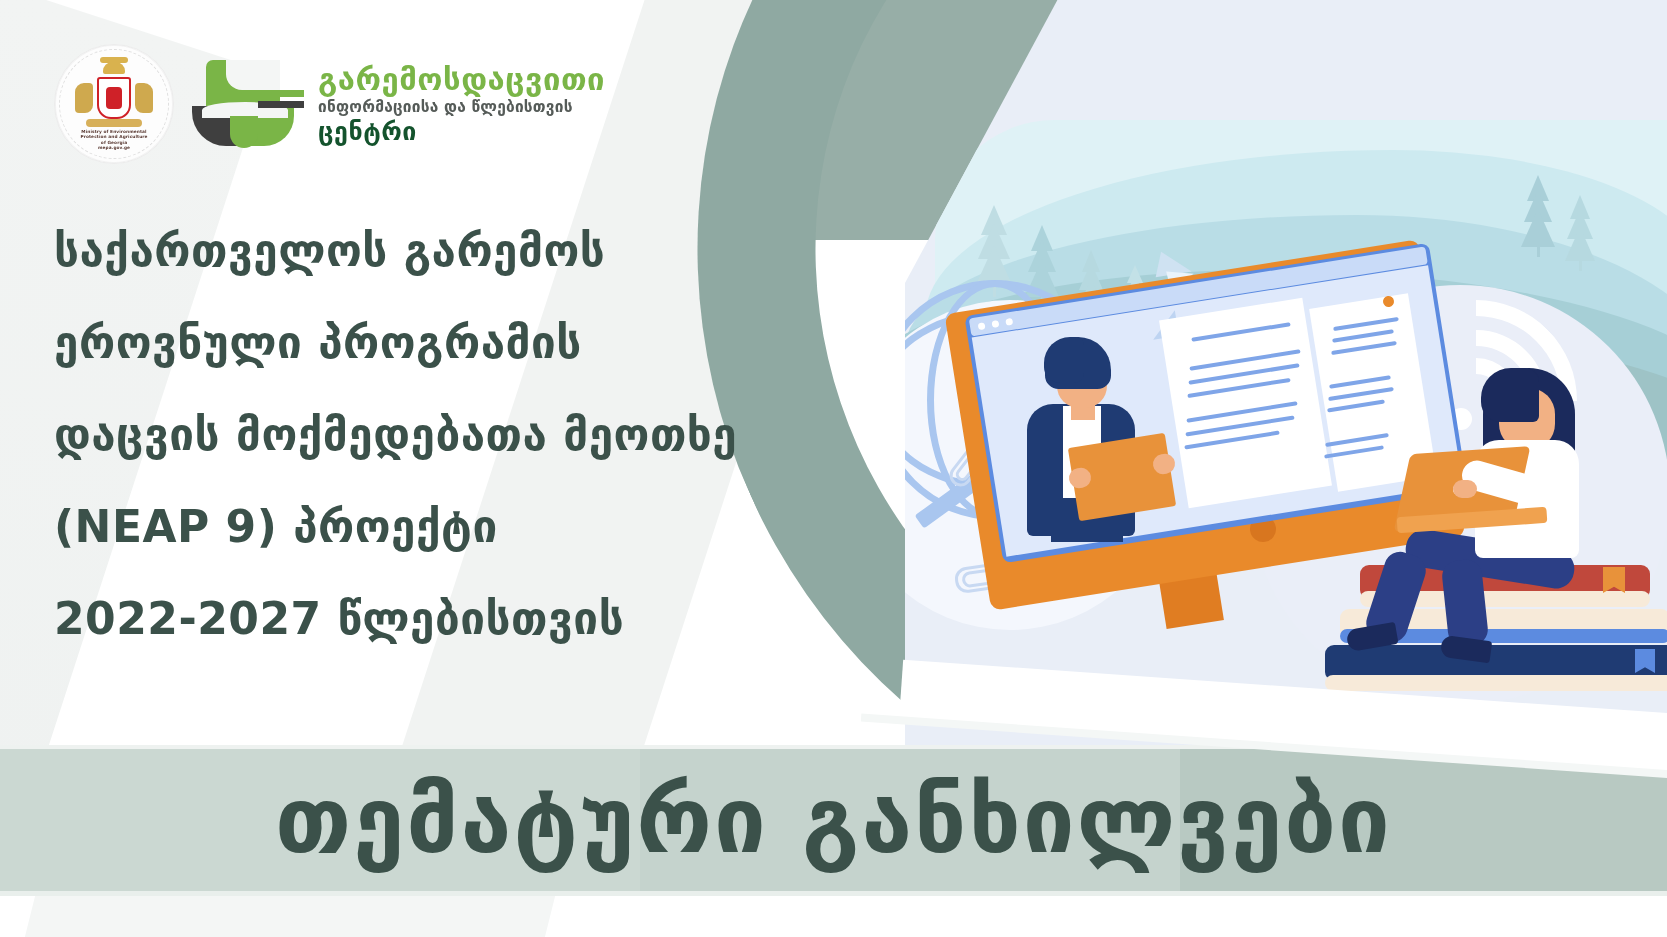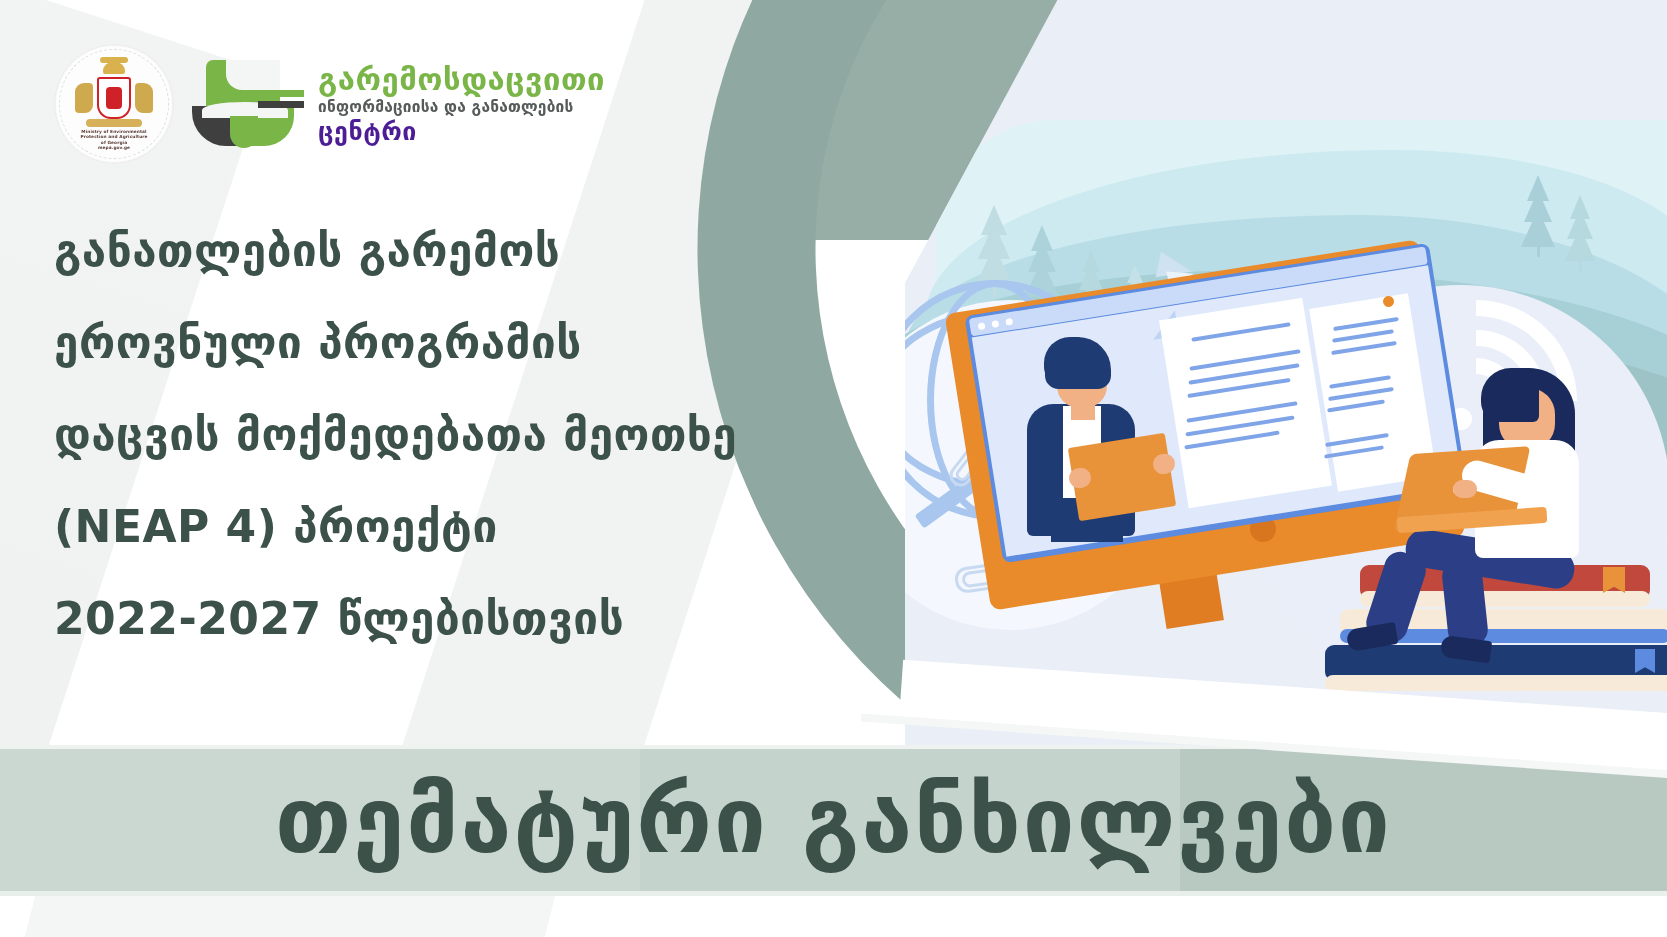--- a/index.html
+++ b/index.html
@@ -218,21 +218,21 @@
   .lm-bar1{position:absolute;left:62px;top:30px;width:46px;height:7px;background:#7ab547;}
   .lm-bar2{position:absolute;left:62px;top:41px;width:46px;height:7px;background:#3f3f3f;}
   .lm-bookL{position:absolute;left:-4px;top:46px;width:56px;height:40px;background:#3f3f3f;border-radius:0 0 0 34px;}
   .lm-bookR{position:absolute;left:46px;top:46px;width:52px;height:40px;background:#7ab547;border-radius:0 0 30px 0;}
   .lm-bookTop{position:absolute;left:6px;top:42px;width:86px;height:16px;background:#f4f6f5;border-radius:50% 50% 0 0;}
   .lm-stem{position:absolute;left:34px;top:56px;width:28px;height:32px;background:#7ab547;border-radius:0 0 14px 14px;}
 
   .logo-text{display:flex;flex-direction:column;justify-content:center;line-height:1;}
   .lt1{font-size:31px;font-weight:700;color:#7ab547;letter-spacing:.5px;}
   .lt2{font-size:15.5px;font-weight:600;color:#555b58;margin-top:5px;letter-spacing:.2px;}
-  .lt3{font-size:25px;font-weight:700;color:#4c1d95;margin-top:4px;letter-spacing:.5px;}
+  .lt3{font-size:25px;font-weight:700;color:#14532d;margin-top:4px;letter-spacing:.5px;}
 
   
   .headline{
     position:absolute;left:54px;top:205px;width:700px;z-index:40;
     color:#3b514a;font-weight:700;
     font-size:44px;line-height:92px;letter-spacing:.5px;
   }
   .headline .hl{display:block;white-space:nowrap;}
 
   
@@ -433,30 +433,30 @@
       <div class="lm-bookL"></div>
       <div class="lm-bookR"></div>
       <div class="lm-bookTop"></div>
       <div class="lm-stem"></div>
       <div class="lm-bar1"></div>
       <div class="lm-bar2"></div>
     </div>
 
     <div class="logo-text">
       <span class="lt1">გარემოსდაცვითი</span>
-      <span class="lt2">ინფორმაციისა და განათლების</span>
+      <span class="lt2">ინფორმაციისა და წლებისთვის</span>
       <span class="lt3">ცენტრი</span>
     </div>
   </div>
 
   <div class="headline">
-    <span class="hl">განათლების გარემოს</span>
+    <span class="hl">საქართველოს გარემოს</span>
     <span class="hl">ეროვნული პროგრამის</span>
     <span class="hl">დაცვის მოქმედებათა მეოთხე</span>
-    <span class="hl">(NEAP 4) პროექტი</span>
+    <span class="hl">(NEAP 9) პროექტი</span>
     <span class="hl">2022-2027 წლებისთვის</span>
   </div>
 
   <div class="band-wrap">
     <div class="band-top-hair"></div>
     <div class="band">
       <div class="band-shade-l"></div>
       <div class="band-shade-r"></div>
       <div class="band-diag"></div>
       <div class="band-diag2"></div>

